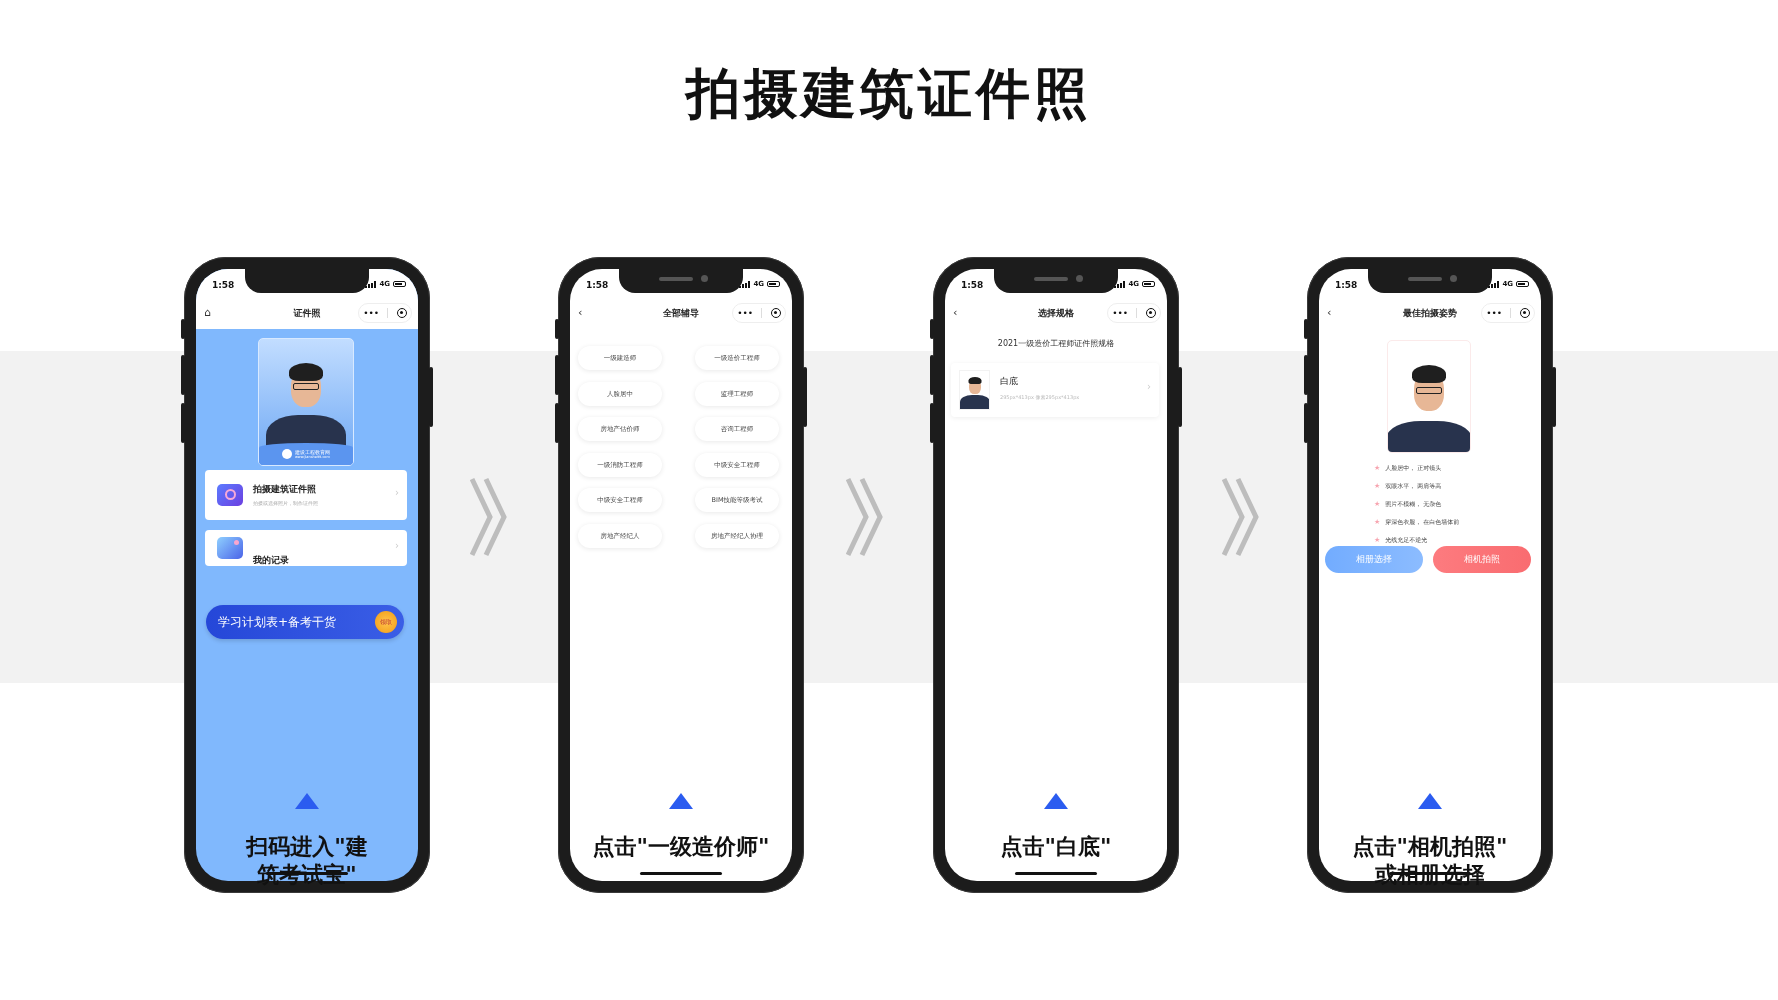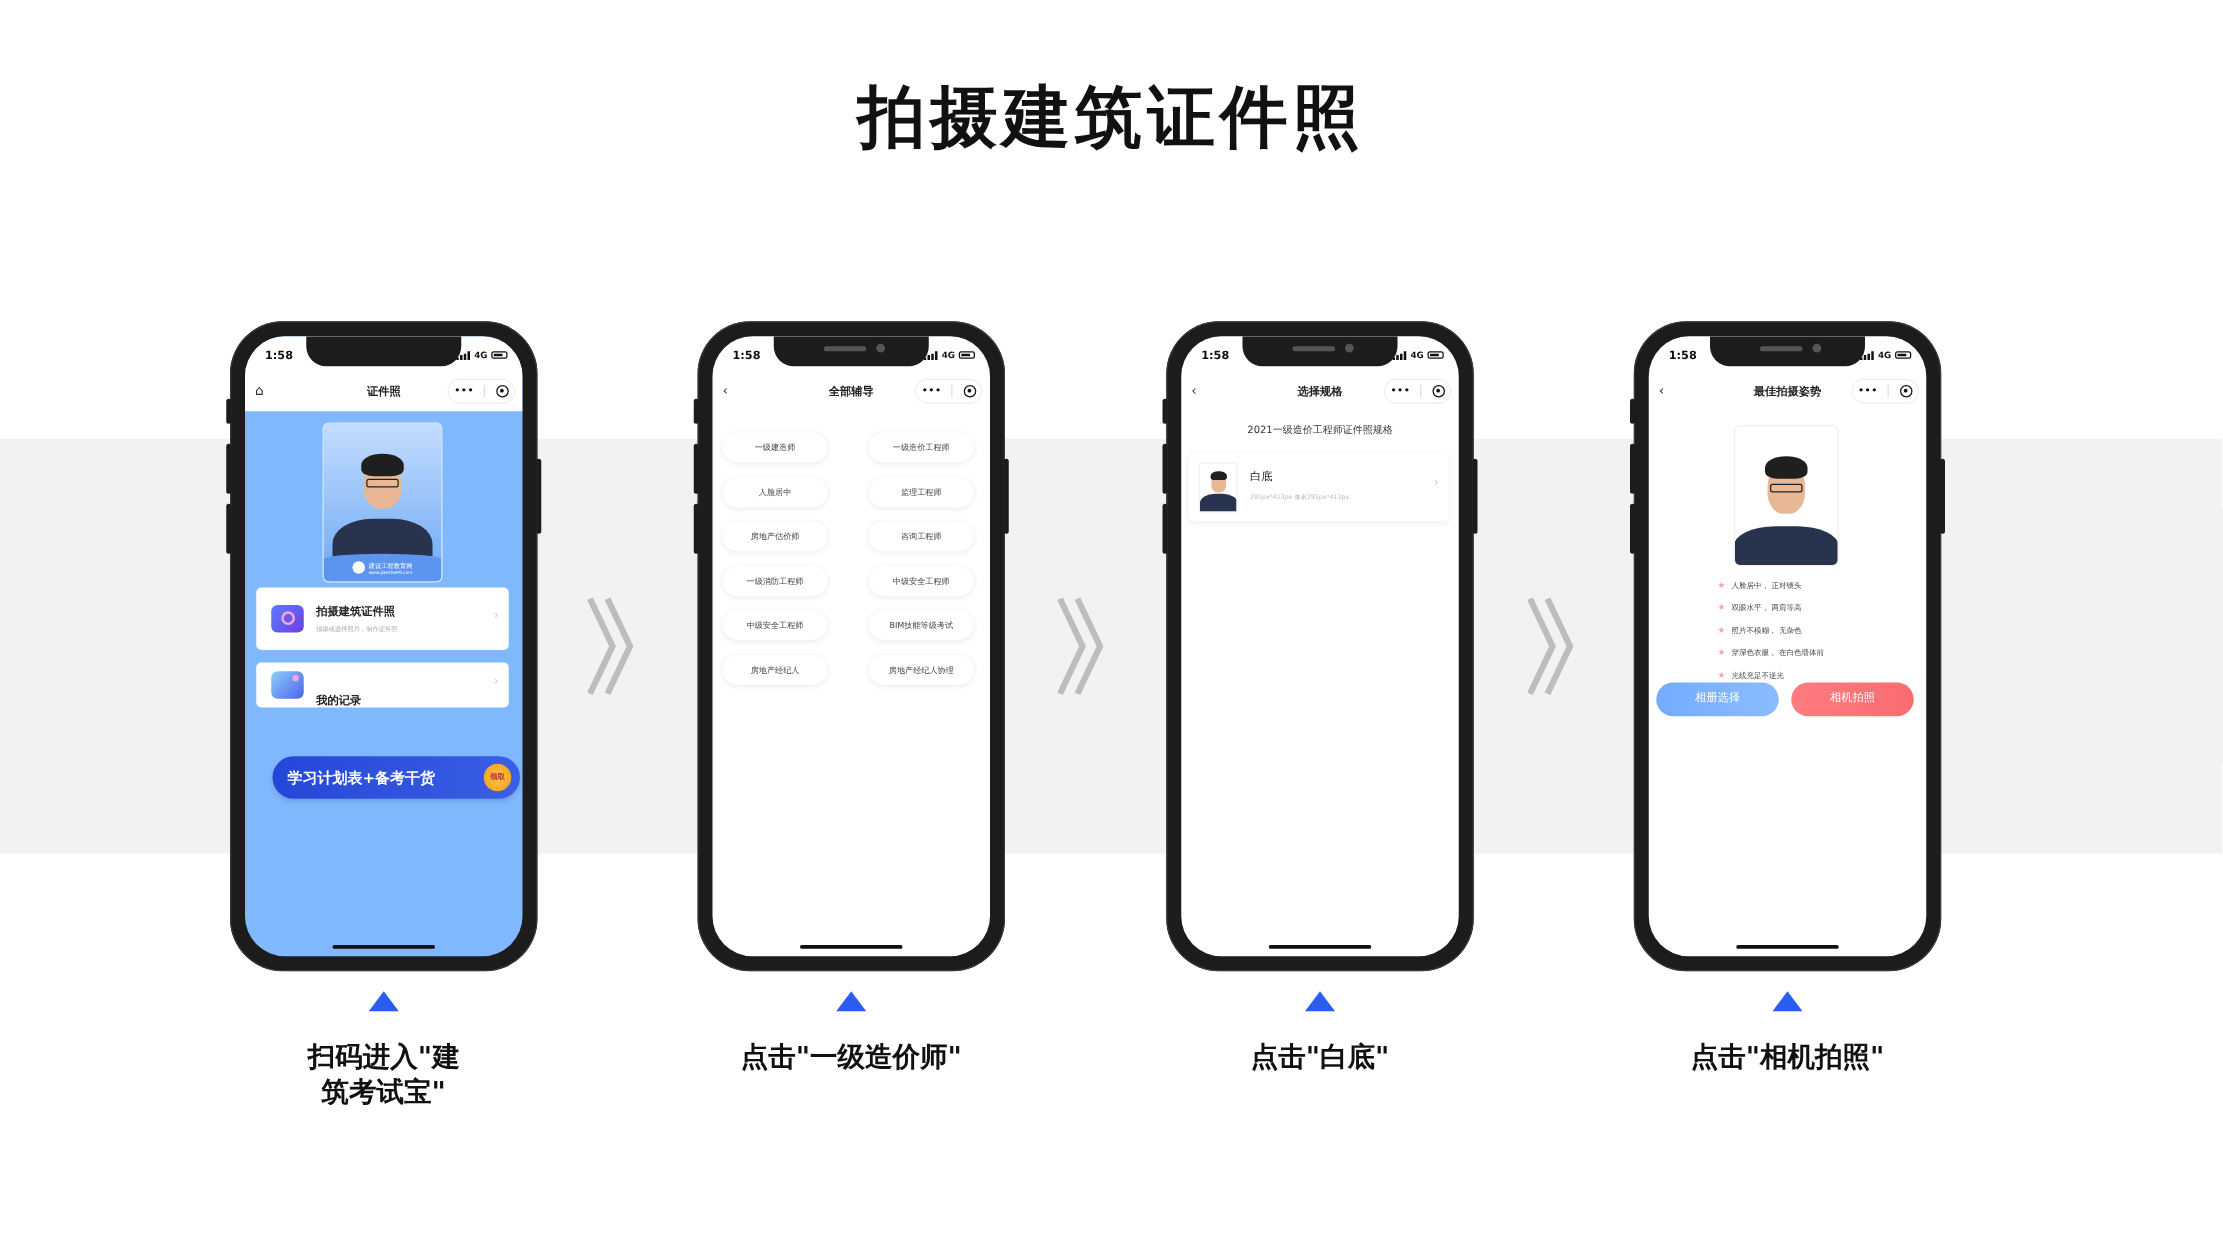--- a/index.html
+++ b/index.html
@@ -3,21 +3,21 @@
 <meta charset="utf-8">
 <style>
   * { box-sizing: border-box; margin: 0; padding: 0; }
   html, body { width: 1778px; height: 1000px; background: #ffffff; overflow: hidden; }
   body { position: relative; font-family: "DejaVu Sans", "Liberation Sans", sans-serif; color: #1a1a1a; }
 
   .title { position: absolute; top: 58px; left: 0; width: 1778px; text-align: center; font-size: 54px; font-weight: bold; letter-spacing: 4px; color: #111; }
 
   .band { position: absolute; left: 0; top: 351px; width: 1778px; height: 332px; background: #f2f2f2; }
 
-  .phone { position: absolute; top: 257px; width: 246px; height: 520px; background: #1c1c1c; border-radius: 42px; padding: 12px; box-shadow: 0 0 0 1px #3a3a3a inset; }
+  .phone { position: absolute; top: 257px; width: 246px; height: 636px; background: #1c1c1c; border-radius: 42px; padding: 12px; box-shadow: 0 0 0 1px #3a3a3a inset; }
   .phone .side { position: absolute; background: #1c1c1c; border-radius: 2px; }
   .phone .side.l1 { left: -3px; top: 62px; width: 4px; height: 20px; }
   .phone .side.l2 { left: -3px; top: 98px; width: 4px; height: 40px; }
   .phone .side.l3 { left: -3px; top: 146px; width: 4px; height: 40px; }
   .phone .side.r1 { right: -3px; top: 110px; width: 4px; height: 60px; }
 
   .screen { position: relative; width: 100%; height: 100%; border-radius: 32px; overflow: hidden; background: #fff; }
   .notch { position: absolute; top: 0; left: 50%; transform: translateX(-50%); width: 124px; height: 24px; background: #1c1c1c; border-radius: 0 0 16px 16px; z-index: 5; }
   .notch .speaker { position: absolute; top: 8px; left: 40px; width: 34px; height: 4px; border-radius: 2px; background: #555; }
   .notch .cam { position: absolute; top: 6px; left: 82px; width: 7px; height: 7px; border-radius: 50%; background: #555; }
@@ -49,21 +49,21 @@
   .person .hair { position: absolute; left: 50%; transform: translateX(-50%); background: #1f1f1f; border-radius: 50% 50% 30% 30%; }
   .person .glasses { position: absolute; left: 50%; transform: translateX(-50%); border: 1px solid #222; border-radius: 2px; }
   .person .body { position: absolute; left: 50%; transform: translateX(-50%); background: #28334d; border-radius: 40% 40% 0 0; }
   .id-card .brand { position: absolute; bottom: 0; left: 0; width: 100%; height: 22px; background: #5b95ef; border-radius: 50% 50% 0 0 / 20% 20% 0 0; color: #fff; font-size: 5px; display: flex; align-items: center; justify-content: center; gap: 3px; }
   .id-card .brand .logo { width: 10px; height: 10px; border-radius: 50%; background: #fff; }
   .card { position: absolute; left: 9px; width: 202px; background: #fff; border-radius: 4px; }
   .card .ico { position: absolute; left: 12px; width: 26px; height: 22px; border-radius: 5px; }
   .card .ttl { position: absolute; left: 48px; font-size: 9px; font-weight: bold; color: #222; }
   .card .sub { position: absolute; left: 48px; font-size: 5px; color: #aaa; }
   .card .chev { position: absolute; right: 8px; font-size: 10px; color: #ccc; }
-  .promo { position: absolute; left: 22px; top: 336px; width: 198px; height: 34px; border-radius: 17px; background: linear-gradient(90deg, #2547d8, #3a5ee6); color: #fff; font-size: 12px; font-weight: bold; padding-left: 12px; line-height: 34px; box-shadow: 0 2px 4px rgba(0,0,0,0.15); }
+  .promo { position: absolute; left: 10px; top: 336px; width: 198px; height: 34px; border-radius: 17px; background: linear-gradient(90deg, #2547d8, #3a5ee6); color: #fff; font-size: 12px; font-weight: normal; padding-left: 12px; line-height: 34px; box-shadow: 0 2px 4px rgba(0,0,0,0.15); }
   .promo .badge { position: absolute; right: 7px; top: 6px; width: 22px; height: 22px; border-radius: 50%; background: radial-gradient(#ffc44d, #f29b14); color: #b33; font-size: 6px; line-height: 22px; text-align: center; }
 
   
   .pill { position: absolute; width: 84px; height: 24px; border-radius: 12px; background: #fff; box-shadow: 0 1px 5px rgba(0,0,0,0.09); font-size: 6.5px; color: #444; text-align: center; line-height: 24px; }
 
   
   .spec-title { position: absolute; top: 69px; width: 100%; text-align: center; font-size: 8px; color: #333; }
   .spec-card { position: absolute; left: 6px; top: 94px; width: 208px; height: 54px; background: #fff; border-radius: 4px; box-shadow: 0 1px 5px rgba(0,0,0,0.07); }
   .spec-card .thumb { position: absolute; left: 8px; top: 7px; width: 31px; height: 40px; background: #fff; border: 1px solid #f2f2f2; overflow: hidden; }
   .spec-card .name { position: absolute; left: 49px; top: 12px; font-size: 9px; color: #222; }
@@ -344,13 +344,14 @@
   <div>筑考试宝"</div>
 </div>
 <div class="caption" style="left:551px;">
   <div>点击"一级造价师"</div>
 </div>
 <div class="caption" style="left:926px;">
   <div>点击"白底"</div>
 </div>
 <div class="caption" style="left:1300px;">
   <div>点击"相机拍照"</div>
+  <div>或相册选择</div>
 </div>
 
 </body></html>

